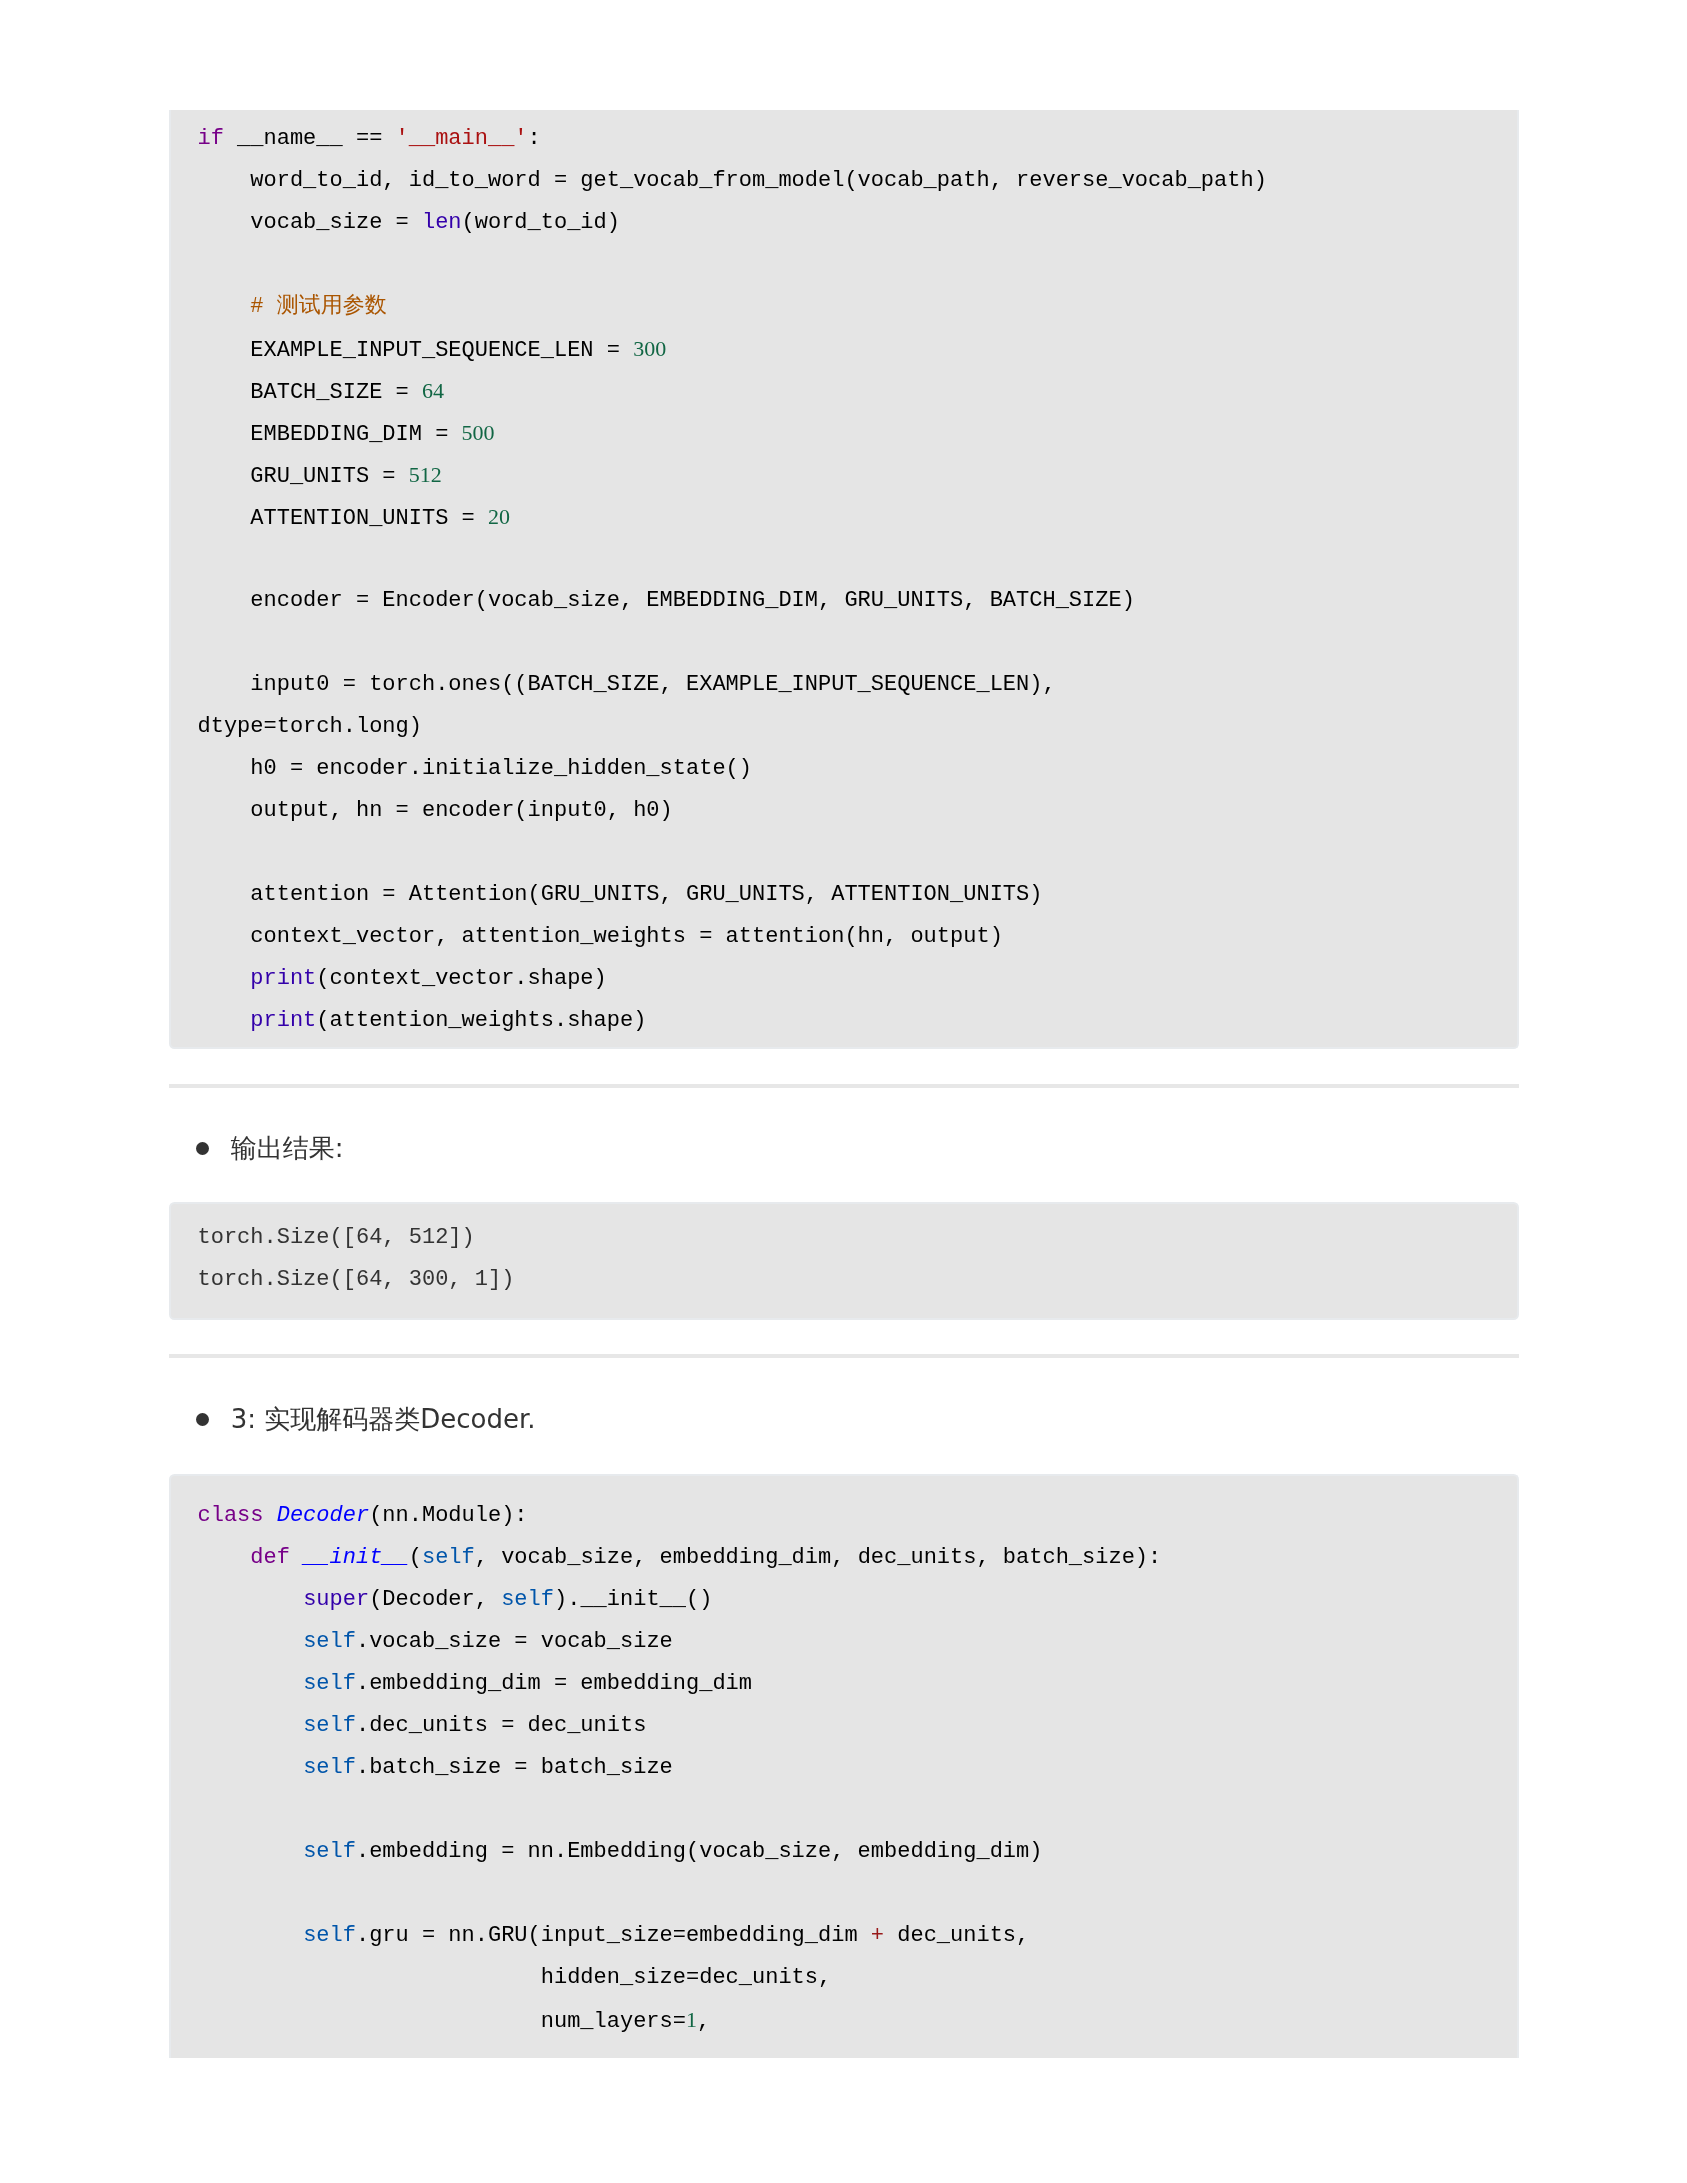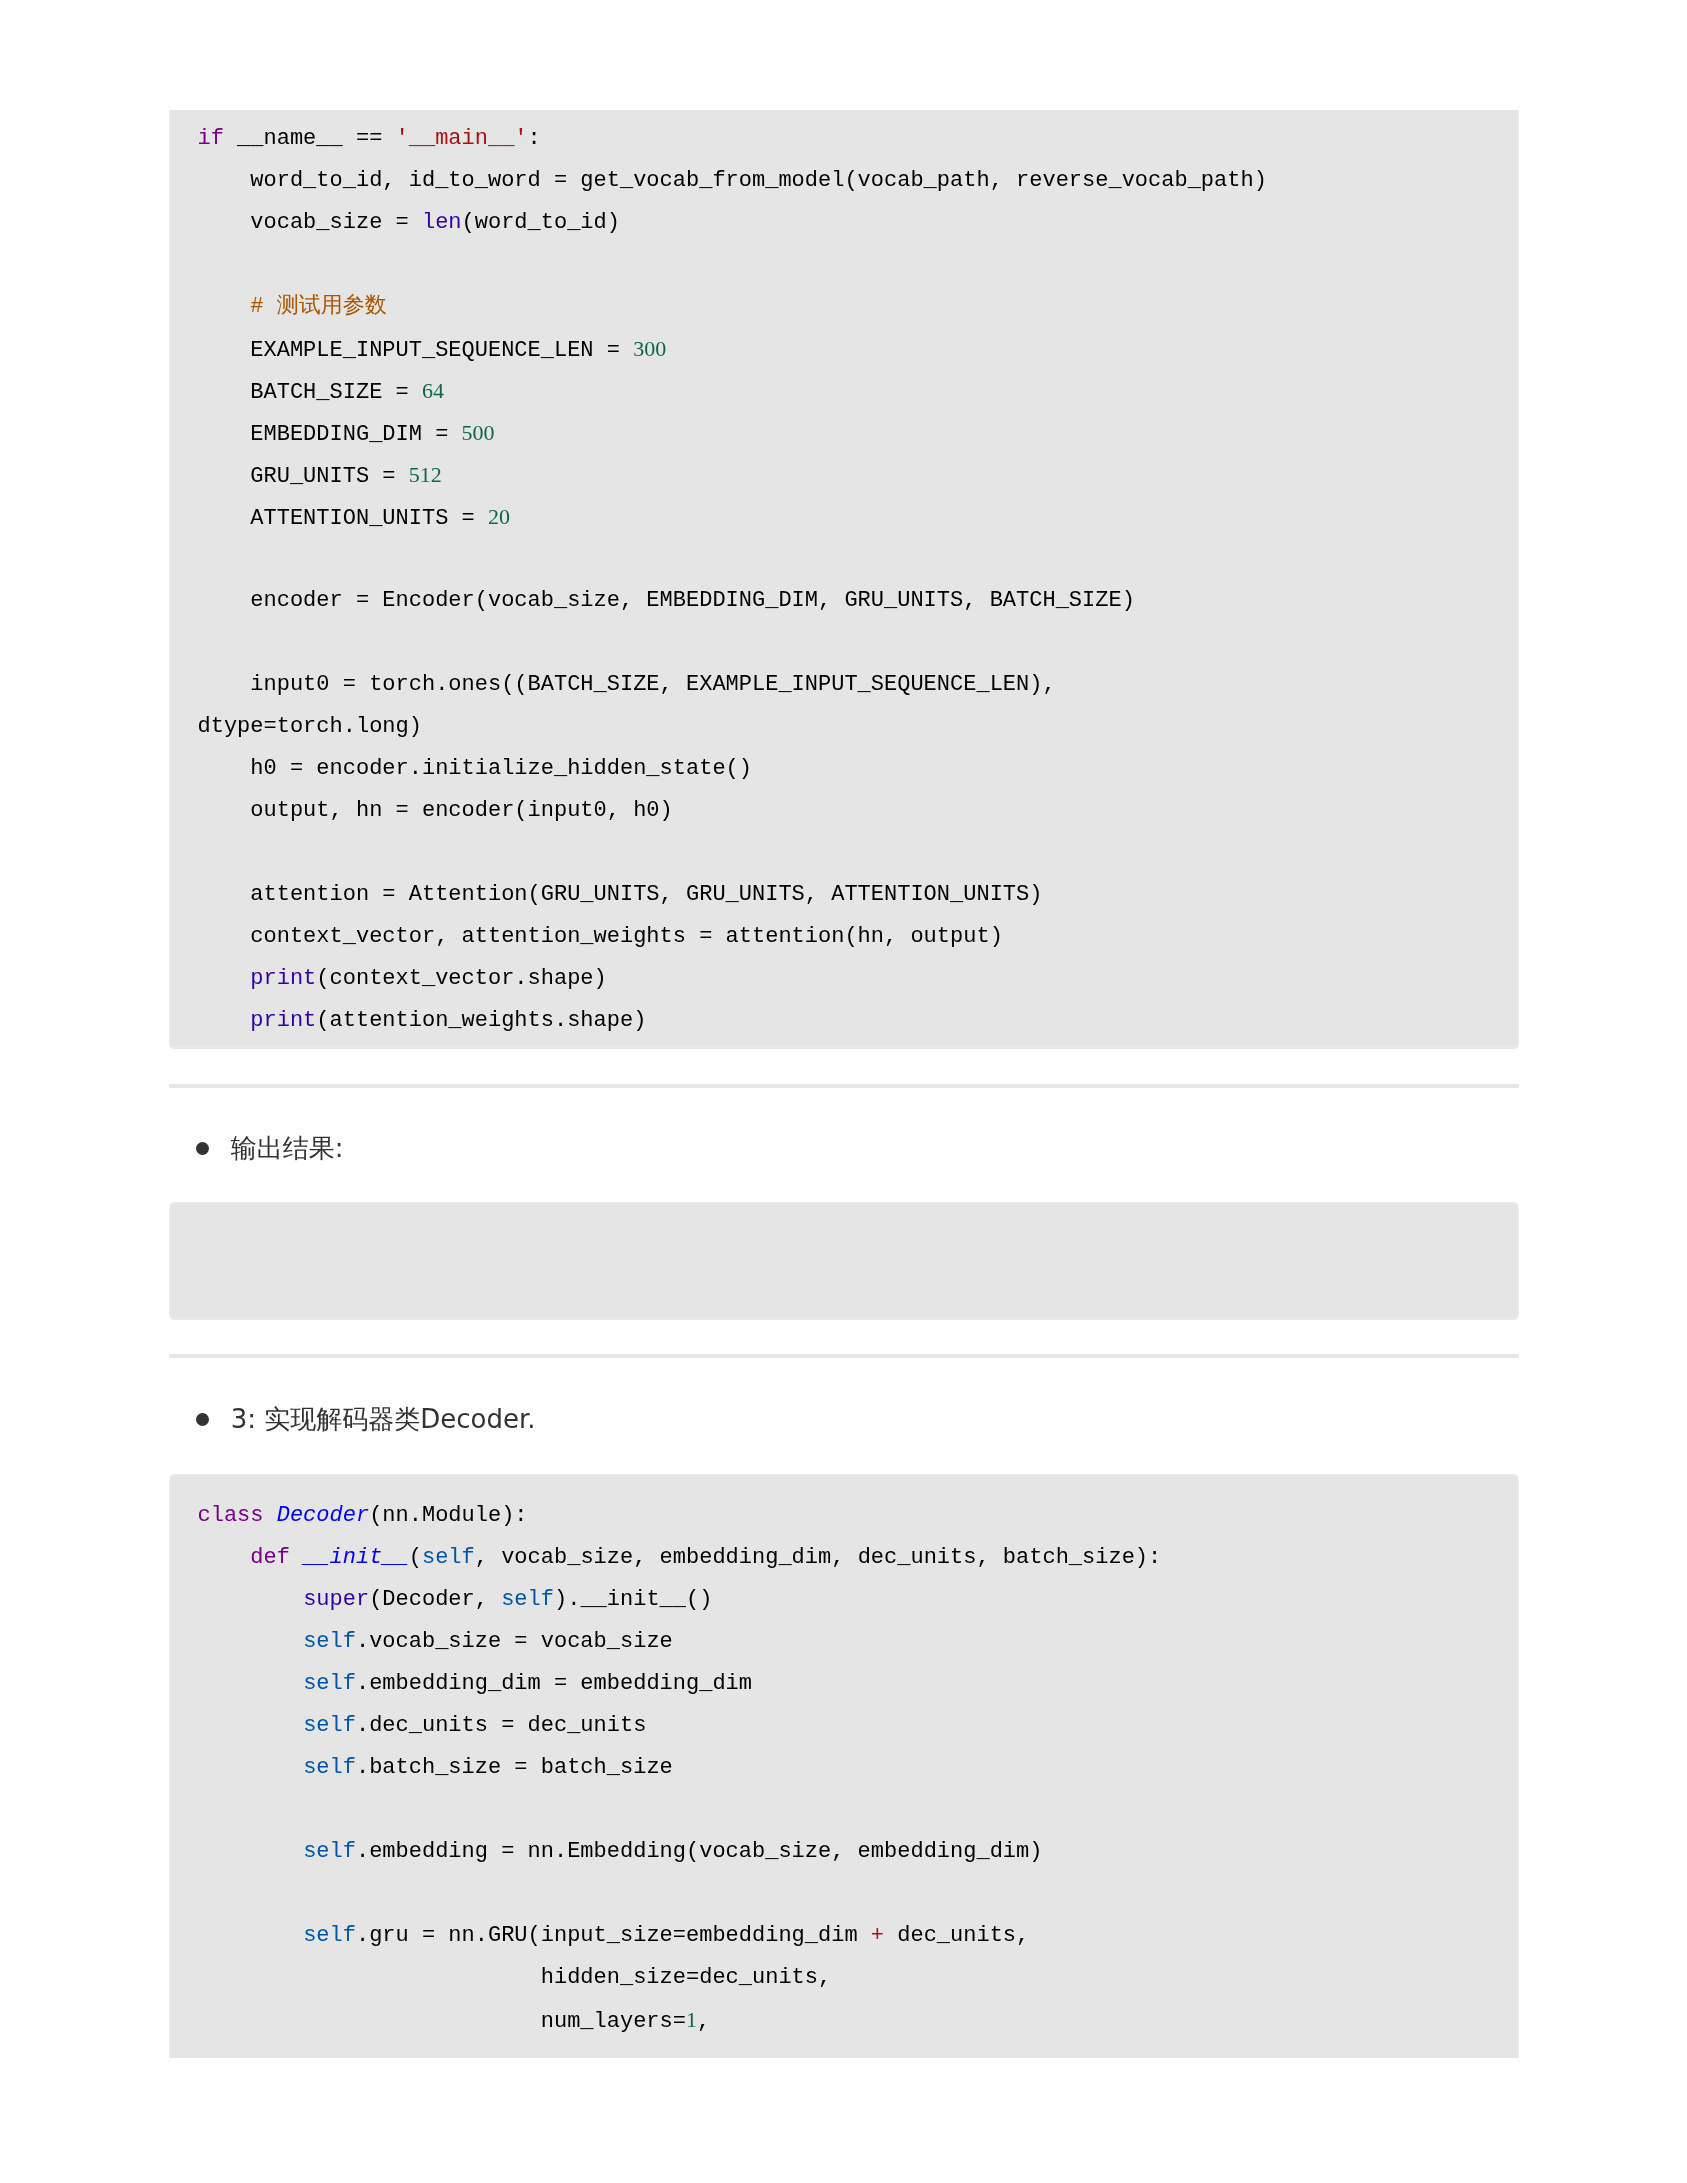--- a/index.html
+++ b/index.html
@@ -94,21 +94,21 @@
 
   <div class="code-block cut-top" id="cb1" style="top:110px; height:939px; padding-top:7.7px;"><span class="code-line"><span class="tok-kw">if</span><span class="tok-plain"> __name__ == </span><span class="tok-str">'__main__'</span><span class="tok-plain">:</span></span><span class="code-line"><span class="tok-plain">    word_to_id, id_to_word = get_vocab_from_model(vocab_path, reverse_vocab_path)</span></span><span class="code-line"><span class="tok-plain">    vocab_size = </span><span class="tok-builtin">len</span><span class="tok-plain">(word_to_id)</span></span><span class="code-line"><span class="tok-plain"></span>&nbsp;</span><span class="code-line"><span class="tok-plain">    </span><span class="tok-comment"># 测试用参数</span></span><span class="code-line"><span class="tok-plain">    EXAMPLE_INPUT_SEQUENCE_LEN = </span><span class="tok-num">300</span></span><span class="code-line"><span class="tok-plain">    BATCH_SIZE = </span><span class="tok-num">64</span></span><span class="code-line"><span class="tok-plain">    EMBEDDING_DIM = </span><span class="tok-num">500</span></span><span class="code-line"><span class="tok-plain">    GRU_UNITS = </span><span class="tok-num">512</span></span><span class="code-line"><span class="tok-plain">    ATTENTION_UNITS = </span><span class="tok-num">20</span></span><span class="code-line"><span class="tok-plain"></span>&nbsp;</span><span class="code-line"><span class="tok-plain">    encoder = Encoder(vocab_size, EMBEDDING_DIM, GRU_UNITS, BATCH_SIZE)</span></span><span class="code-line"><span class="tok-plain"></span>&nbsp;</span><span class="code-line"><span class="tok-plain">    input0 = torch.ones((BATCH_SIZE, EXAMPLE_INPUT_SEQUENCE_LEN),</span></span><span class="code-line"><span class="tok-plain">dtype=torch.long)</span></span><span class="code-line"><span class="tok-plain">    h0 = encoder.initialize_hidden_state()</span></span><span class="code-line"><span class="tok-plain">    output, hn = encoder(input0, h0)</span></span><span class="code-line"><span class="tok-plain"></span>&nbsp;</span><span class="code-line"><span class="tok-plain">    attention = Attention(GRU_UNITS, GRU_UNITS, ATTENTION_UNITS)</span></span><span class="code-line"><span class="tok-plain">    context_vector, attention_weights = attention(hn, output)</span></span><span class="code-line"><span class="tok-plain">    </span><span class="tok-builtin">print</span><span class="tok-plain">(context_vector.shape)</span></span><span class="code-line"><span class="tok-plain">    </span><span class="tok-builtin">print</span><span class="tok-plain">(attention_weights.shape)</span></span></div>
 
   <div class="separator" style="top:1084px;"></div>
 
   <div class="bullet-item" style="top:1132px; height:33px;">
     <span class="bullet-dot"></span>
     <span>输出结果:</span>
   </div>
 
-  <div class="code-block output-block" id="cb2" style="top:1202px; height:118px; padding-top:13.2px;"></div>
+  <div class="code-block output-block" id="cb2" style="top:1202px; height:118px; padding-top:13.2px;"><span class="code-line"><span class="tok-plain">torch.Size([64, 512])</span></span><span class="code-line"><span class="tok-plain">torch.Size([64, 300, 1])</span></span></div>
 
   <div class="separator" style="top:1354px;"></div>
 
   <div class="bullet-item" style="top:1403px; height:33px;">
     <span class="bullet-dot"></span>
     <span>3: 实现解码器类Decoder.</span>
   </div>
 
   <div class="code-block cut-bottom" id="cb3" style="top:1474px; height:584px; padding-top:19px;"><span class="code-line"><span class="tok-kw">class</span><span class="tok-plain"> </span><span class="tok-def">Decoder</span><span class="tok-plain">(nn.Module):</span></span><span class="code-line"><span class="tok-plain">    </span><span class="tok-kw">def</span><span class="tok-plain"> </span><span class="tok-def">__init__</span><span class="tok-plain">(</span><span class="tok-self">self</span><span class="tok-plain">, vocab_size, embedding_dim, dec_units, batch_size):</span></span><span class="code-line"><span class="tok-plain">        </span><span class="tok-builtin">super</span><span class="tok-plain">(Decoder, </span><span class="tok-self">self</span><span class="tok-plain">).__init__()</span></span><span class="code-line"><span class="tok-plain">        </span><span class="tok-self">self</span><span class="tok-plain">.vocab_size = vocab_size</span></span><span class="code-line"><span class="tok-plain">        </span><span class="tok-self">self</span><span class="tok-plain">.embedding_dim = embedding_dim</span></span><span class="code-line"><span class="tok-plain">        </span><span class="tok-self">self</span><span class="tok-plain">.dec_units = dec_units</span></span><span class="code-line"><span class="tok-plain">        </span><span class="tok-self">self</span><span class="tok-plain">.batch_size = batch_size</span></span><span class="code-line"><span class="tok-plain"></span>&nbsp;</span><span class="code-line"><span class="tok-plain">        </span><span class="tok-self">self</span><span class="tok-plain">.embedding = nn.Embedding(vocab_size, embedding_dim)</span></span><span class="code-line"><span class="tok-plain"></span>&nbsp;</span><span class="code-line"><span class="tok-plain">        </span><span class="tok-self">self</span><span class="tok-plain">.gru = nn.GRU(input_size=embedding_dim </span><span class="tok-op">+</span><span class="tok-plain"> dec_units,</span></span><span class="code-line"><span class="tok-plain">                          hidden_size=dec_units,</span></span><span class="code-line"><span class="tok-plain">                          num_layers=</span><span class="tok-num">1</span><span class="tok-plain">,</span></span></div>
 

